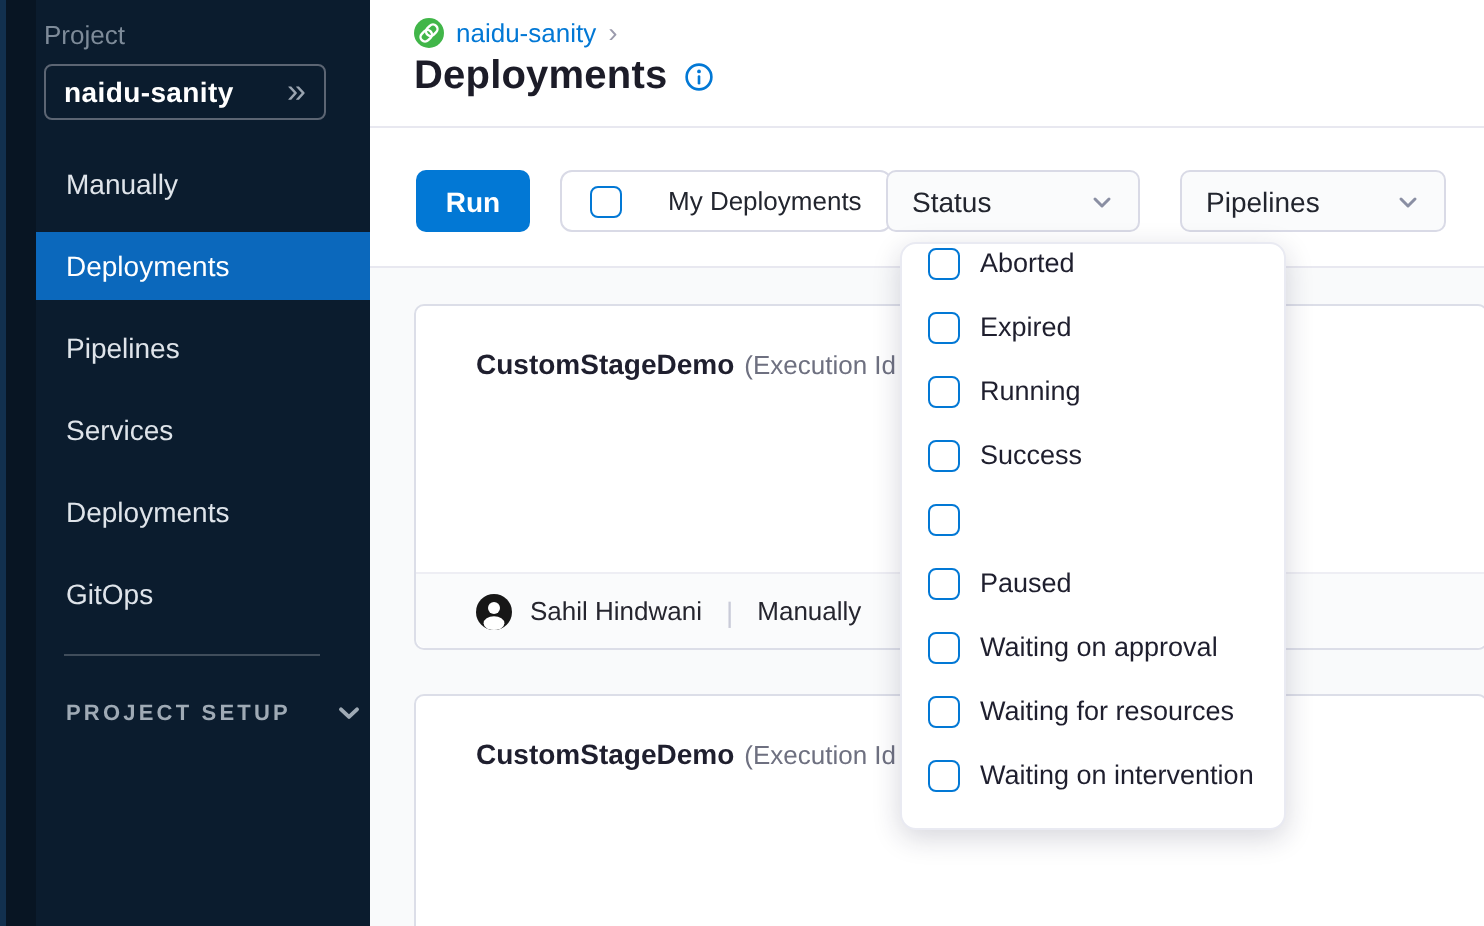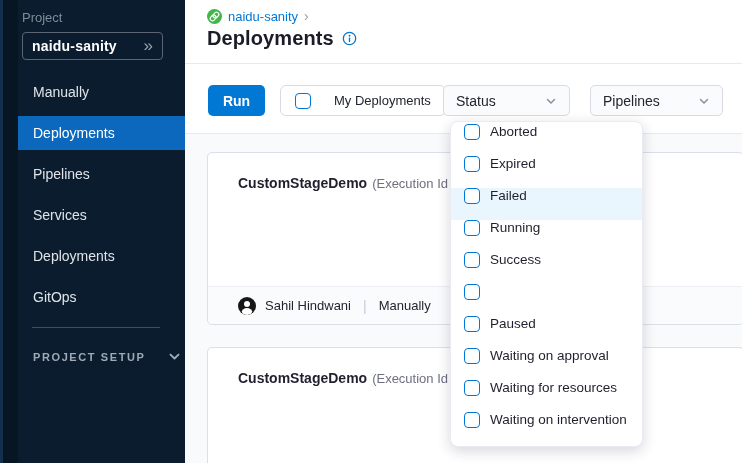--- a/index.html
+++ b/index.html
@@ -186,24 +186,20 @@
 
   <div class="status-menu">
     <div class="menu-item">
       <span class="checkbox"></span>
       <span>Aborted</span>
     </div>
     <div class="menu-item">
       <span class="checkbox"></span>
       <span>Expired</span>
     </div>
-    <div class="menu-item highlight">
-      <span class="checkbox"></span>
-      <span>Failed</span>
-    </div>
     <div class="menu-item">
       <span class="checkbox"></span>
       <span>Running</span>
     </div>
     <div class="menu-item">
       <span class="checkbox"></span>
       <span>Success</span>
     </div>
     <div class="menu-item">
       <span class="checkbox"></span>

